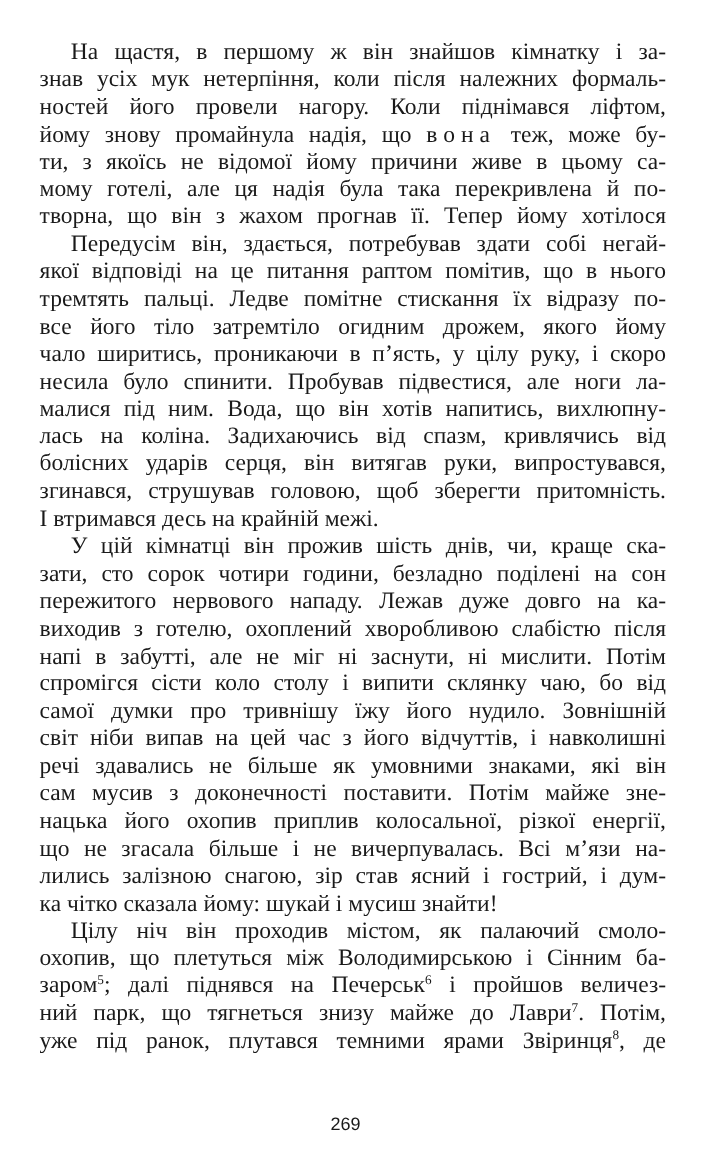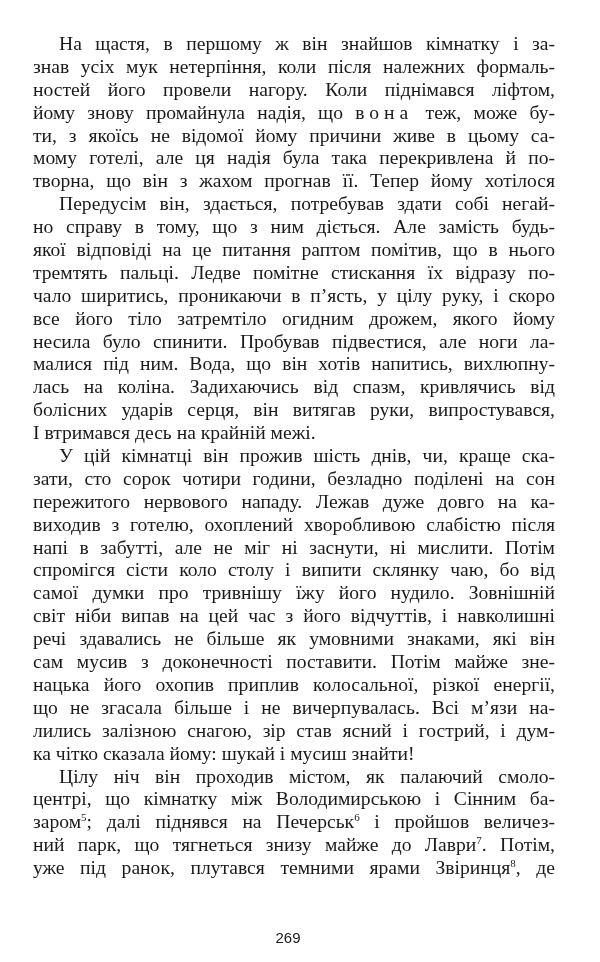--- a/index.html
+++ b/index.html
@@ -45,29 +45,29 @@
     <span class="line">знав усіх мук нетерпіння, коли після належних формаль-</span>
     <span class="line">ностей його провели нагору. Коли піднімався ліфтом,</span>
     <span class="line"><span>йому знову промайнула надія, що</span> <span class="spaced">вона</span> <span>теж, може бу-</span></span>
     <span class="line">ти, з якоїсь не відомої йому причини живе в цьому са-</span>
     <span class="line">мому готелі, але ця надія була така перекривлена й по-</span>
     <span class="line">творна, що він з жахом прогнав її. Тепер йому хотілося</span>
   </div>
 
   <div class="paragraph">
     <span class="line indent">Передусім він, здається, потребував здати собі негай-</span>
-    <span class="line">но справу в тому, що з ним діється. Але замість будь-</span>
     <span class="line">якої відповіді на це питання раптом помітив, що в нього</span>
     <span class="line">тремтять пальці. Ледве помітне стискання їх відразу по-</span>
+    <span class="line">все його тіло затремтіло огидним дрожем, якого йому</span>
     <span class="line">чало ширитись, проникаючи в п’ясть, у цілу руку, і скоро</span>
-    <span class="line">все його тіло затремтіло огидним дрожем, якого йому</span>
     <span class="line">несила було спинити. Пробував підвестися, але ноги ла-</span>
     <span class="line">малися під ним. Вода, що він хотів напитись, вихлюпну-</span>
     <span class="line">лась на коліна. Задихаючись від спазм, кривлячись від</span>
     <span class="line">болісних ударів серця, він витягав руки, випростувався,</span>
+    <span class="line">згинався, струшував головою, щоб зберегти притомність.</span>
     <span class="line last">І втримався десь на крайній межі.</span>
   </div>
 
   <div class="paragraph">
     <span class="line indent">У цій кімнатці він прожив шість днів, чи, краще ска-</span>
     <span class="line">зати, сто сорок чотири години, безладно поділені на сон</span>
     <span class="line">пережитого нервового нападу. Лежав дуже довго на ка-</span>
     <span class="line">виходив з готелю, охоплений хворобливою слабістю після</span>
     <span class="line">напі в забутті, але не міг ні заснути, ні мислити. Потім</span>
     <span class="line">спромігся сісти коло столу і випити склянку чаю, бо від</span>
@@ -76,21 +76,21 @@
     <span class="line">речі здавались не більше як умовними знаками, які він</span>
     <span class="line">сам мусив з доконечності поставити. Потім майже зне-</span>
     <span class="line">нацька його охопив приплив колосальної, різкої енергії,</span>
     <span class="line">що не згасала більше і не вичерпувалась. Всі м’язи на-</span>
     <span class="line">лились залізною снагою, зір став ясний і гострий, і дум-</span>
     <span class="line last">ка чітко сказала йому: шукай і мусиш знайти!</span>
   </div>
 
   <div class="paragraph">
     <span class="line indent">Цілу ніч він проходив містом, як палаючий смоло-</span>
-    <span class="line">центрі, що кімнатку між Володимирською і Сінним ба-</span>
+    <span class="line">охопив, що плетуться між Володимирською і Сінним ба-</span>
     <span class="line"><span>заром</span><sup>5</sup><span>; далі піднявся на Печерськ</span><sup>6</sup><span> і пройшов величез-</span></span>
     <span class="line"><span>ний парк, що тягнеться знизу майже до Лаври</span><sup>7</sup><span>. Потім,</span></span>
     <span class="line"><span>уже під ранок, плутався темними ярами Звіринця</span><sup>8</sup><span>, де</span></span>
 
   </div>
 </div>
 
 <div class="page-number">269</div>
 
 </body></html>

